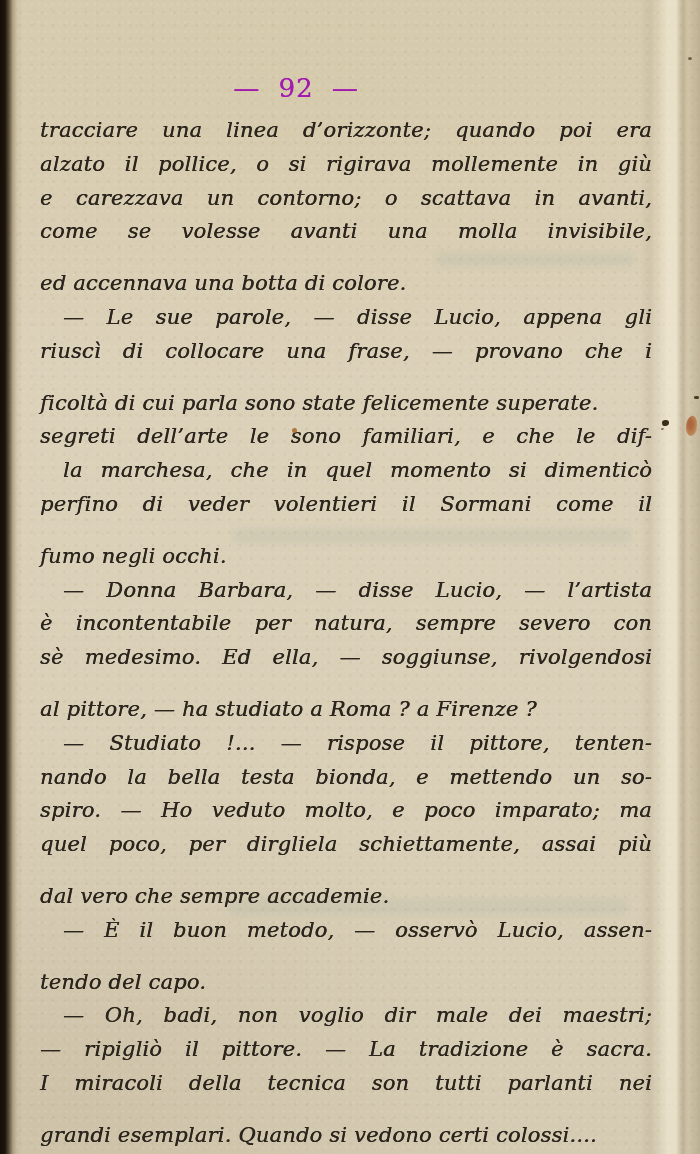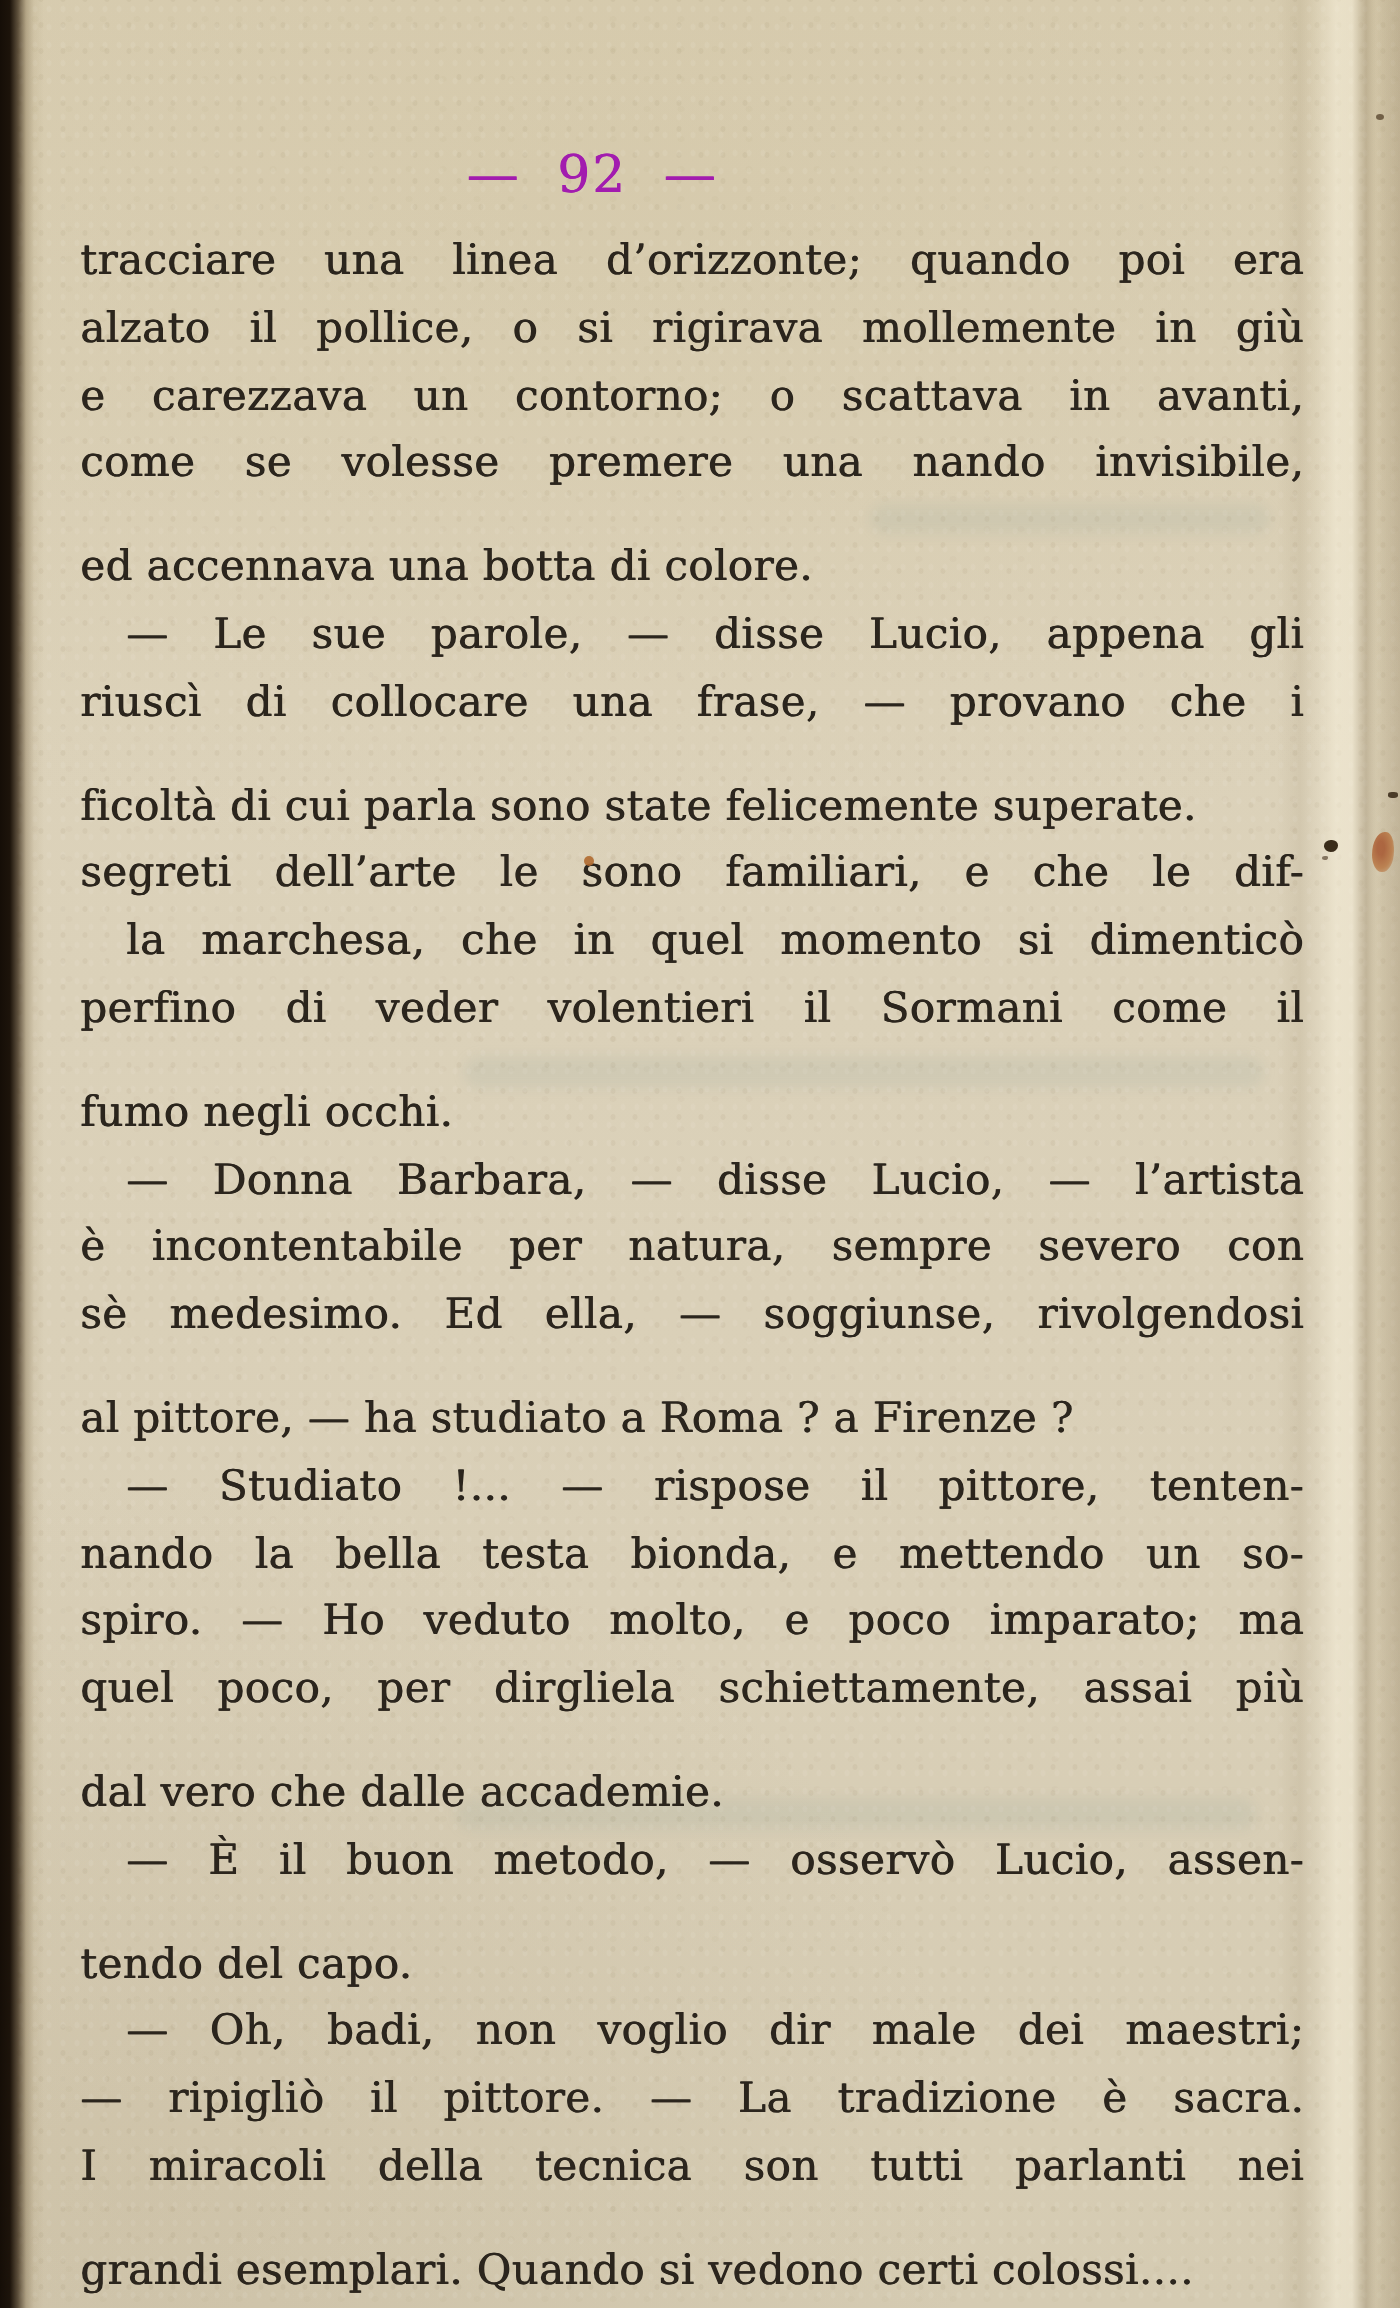--- a/index.html
+++ b/index.html
@@ -92,20 +92,21 @@
     color: #2b251d;
     font-size: 21px;
     line-height: 33.8px;
     letter-spacing: 0.2px;
     text-shadow: 0.35px 0 0 currentColor;
   }
   .line {
     text-align: justify;
     text-align-last: justify;
     white-space: normal;
+    font-style: italic;
   }
   .line-last {
     text-align-last: left;
     margin-top: 18px;
   }
   .para.indent .line:first-child {
     text-indent: 23px;
   }
 
   
@@ -173,21 +174,21 @@
 <div class="ghost ghost-2"></div>
 <div class="ghost ghost-3"></div>
 
 <div class="header">— 92 —</div>
 
 <div class="text-body">
     <div class="para">
       <div class="line">tracciare una linea d’orizzonte; quando poi era</div>
       <div class="line">alzato il pollice, o si rigirava mollemente in giù</div>
       <div class="line">e carezzava un contorno; o scattava in avanti,</div>
-      <div class="line">come se volesse premere una nando invisibile,</div>
+      <div class="line">come se volesse avanti una molla invisibile,</div>
       <div class="line line-last">ed accennava una botta di colore.</div>
     </div>
     <div class="para indent">
       <div class="line">— Le sue parole, — disse Lucio, appena gli</div>
       <div class="line">riuscì di collocare una frase, — provano che i</div>
       <div class="line line-last">ficoltà di cui parla sono state felicemente superate.</div>
       <div class="line">segreti dell’arte le sono familiari, e che le dif-</div>
     </div>
     <div class="para indent">
       <div class="line">la marchesa, che in quel momento si dimenticò</div>
@@ -198,21 +199,21 @@
       <div class="line">— Donna Barbara, — disse Lucio, — l’artista</div>
       <div class="line">è incontentabile per natura, sempre severo con</div>
       <div class="line">sè medesimo. Ed ella, — soggiunse, rivolgendosi</div>
       <div class="line line-last">al pittore, — ha studiato a Roma ? a Firenze ?</div>
     </div>
     <div class="para indent">
       <div class="line">— Studiato !... — rispose il pittore, tenten-</div>
       <div class="line">nando la bella testa bionda, e mettendo un so-</div>
       <div class="line">spiro. — Ho veduto molto, e poco imparato; ma</div>
       <div class="line">quel poco, per dirgliela schiettamente, assai più</div>
-      <div class="line line-last">dal vero che dalle accademie.</div>
+      <div class="line line-last">dal vero che sempre accademie.</div>
     </div>
     <div class="para indent">
       <div class="line">— È il buon metodo, — osservò Lucio, assen-</div>
       <div class="line line-last">tendo del capo.</div>
     </div>
     <div class="para indent">
       <div class="line">— Oh, badi, non voglio dir male dei maestri;</div>
       <div class="line">— ripigliò il pittore. — La tradizione è sacra.</div>
       <div class="line">I miracoli della tecnica son tutti parlanti nei</div>
       <div class="line line-last">grandi esemplari. Quando si vedono certi colossi....</div>

